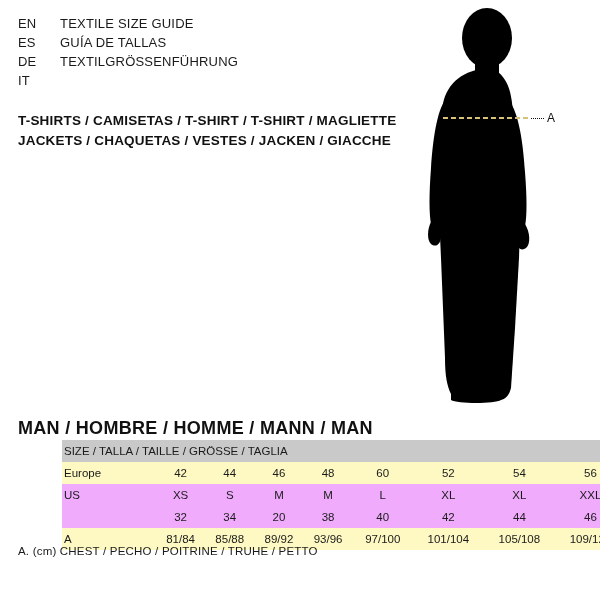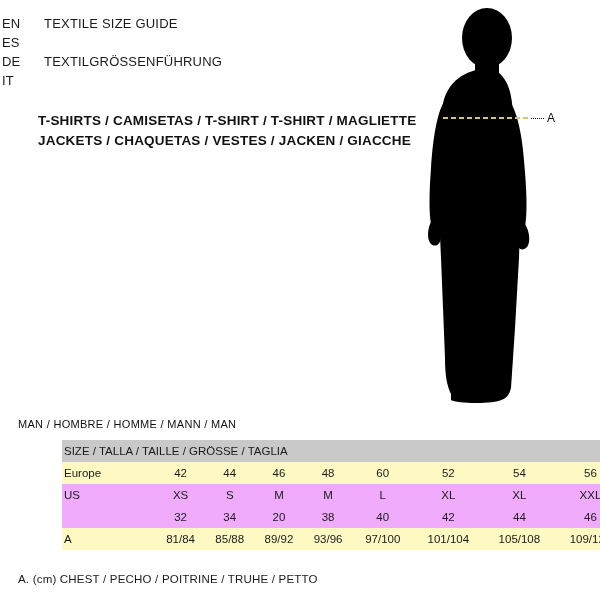--- a/index.html
+++ b/index.html
@@ -17,21 +17,21 @@
   }
   .page {
     position: relative;
     width: 600px;
     height: 600px;
   }
 
   
   .lang-block {
     position: absolute;
-    left: 2px;
+    left: 18px;
     top: 16px;
     width: 360px;
   }
   .lang-row {
     display: flex;
     align-items: baseline;
     height: 19px;
     font-size: 13px;
     letter-spacing: 0.2px;
   }
@@ -43,21 +43,20 @@
   .lang-text {
     color: #1a1a1a;
   }
 
   
   .garment-block {
     position: absolute;
     left: 18px;
     top: 111px;
     width: 400px;
-    margin-left: 20px;
   }
   .garment-line {
     font-size: 13.5px;
     font-weight: bold;
     line-height: 20px;
     color: #111111;
     letter-spacing: 0.2px;
   }
 
   
@@ -85,22 +84,22 @@
     top: 110px;
     width: 13px;
     border-top: 1px dotted #111111;
   }
 
   
   .table-title {
     position: absolute;
     left: 18px;
     top: 418px;
-    font-size: 11px;
-    font-weight: normal;
+    font-size: 18px;
+    font-weight: bold;
     letter-spacing: 0.3px;
     color: #111111;
   }
   table.size-table {
     position: absolute;
     left: 26px;
     top: 440px;
     width: 564px;
     border-collapse: collapse;
     font-size: 11.5px;
@@ -127,38 +126,39 @@
   tr.row-shade td {
     background: #f0abfc;
   }
   tr.row-plain td {
     background: #fef9c3;
   }
 
   .footnote {
     position: absolute;
     left: 18px;
-    top: 573px;
+    top: 545px;
     font-size: 11.5px;
     color: #1a1a1a;
     letter-spacing: 0.2px;
   }
 </style>
 </head>
 <body>
 
 <div class="page">
 
   <div class="lang-block">
     <div class="lang-row">
       <span class="lang-code">EN</span>
       <span class="lang-text">TEXTILE SIZE GUIDE</span>
     </div>
     <div class="lang-row">
       <span class="lang-code">ES</span>
+      <span class="lang-text">GUÍA DE TALLAS</span>
     </div>
     <div class="lang-row">
       <span class="lang-code">DE</span>
       <span class="lang-text">TEXTILGRÖSSENFÜHRUNG</span>
     </div>
     <div class="lang-row">
       <span class="lang-code">IT</span>
     </div>
   </div>
 

